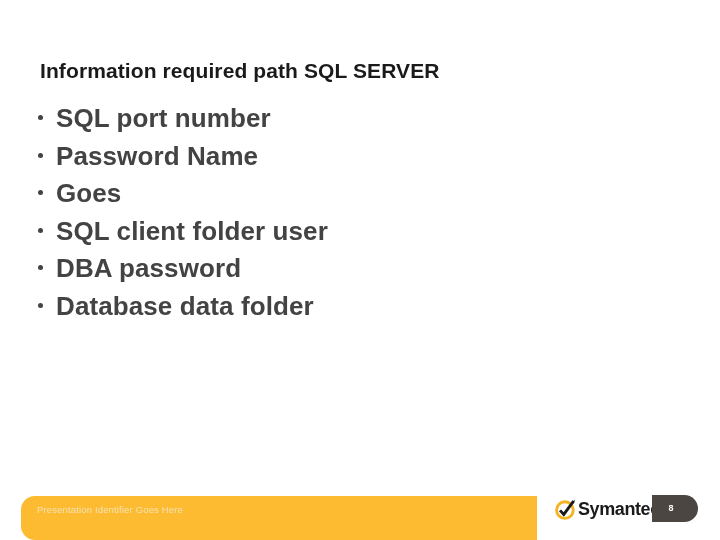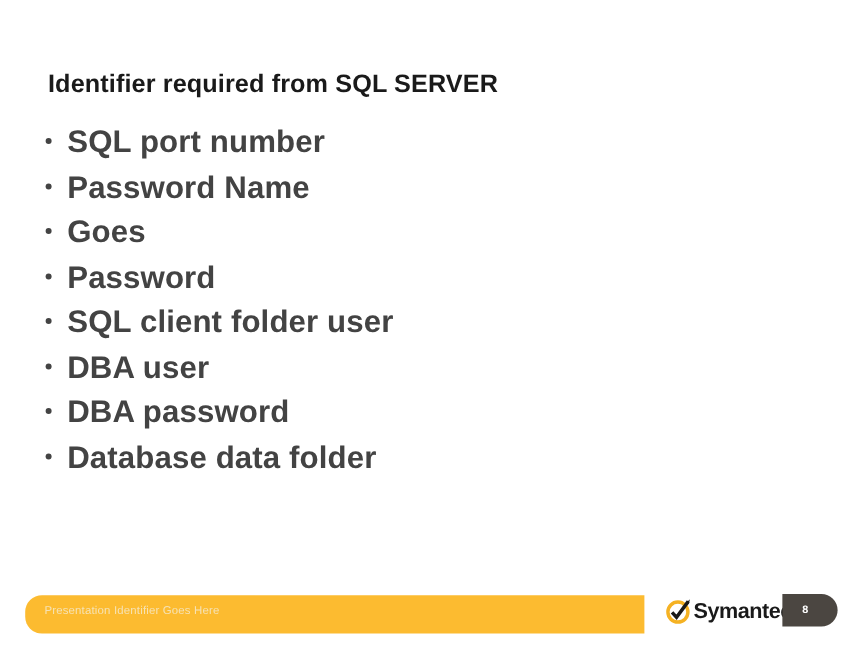--- a/index.html
+++ b/index.html
@@ -73,21 +73,21 @@
     left: 0;
     top: 488px;
     width: 720px;
     height: 44px;
   }
   #footer-bar {
     position: absolute;
     left: 21px;
     top: 8px;
     width: 516px;
-    height: 32px;
+    height: 44px;
     background: #fcbb30;
     border-top-left-radius: 14px;
     border-bottom-left-radius: 14px;
     text-align: right;
   }
   #footer-bar-text {
     position: absolute;
     left: 16px;
     top: 0;
     height: 27px;
@@ -149,46 +149,38 @@
     font-size: 9px;
     font-weight: bold;
     color: #ffffff;
   }
 </style>
 </head>
 <body>
 
 <div id="slide">
 
-  <div id="slide-title">Identifier required from SQL SERVER</div>
+  <div id="slide-title">Information required path SQL SERVER</div>
 
   <ul id="bullet-list">
     <li>
       <span class="bullet-dot"></span>
       <span class="bullet-text">SQL port number</span>
     </li>
     <li>
       <span class="bullet-dot"></span>
       <span class="bullet-text">Password Name</span>
     </li>
     <li>
       <span class="bullet-dot"></span>
       <span class="bullet-text">Goes</span>
     </li>
     <li>
       <span class="bullet-dot"></span>
-      <span class="bullet-text">Password</span>
-    </li>
-    <li>
-      <span class="bullet-dot"></span>
       <span class="bullet-text">SQL client folder user</span>
-    </li>
-    <li>
-      <span class="bullet-dot"></span>
-      <span class="bullet-text">DBA user</span>
     </li>
     <li>
       <span class="bullet-dot"></span>
       <span class="bullet-text">DBA password</span>
     </li>
     <li>
       <span class="bullet-dot"></span>
       <span class="bullet-text">Database data folder</span>
     </li>
   </ul>

